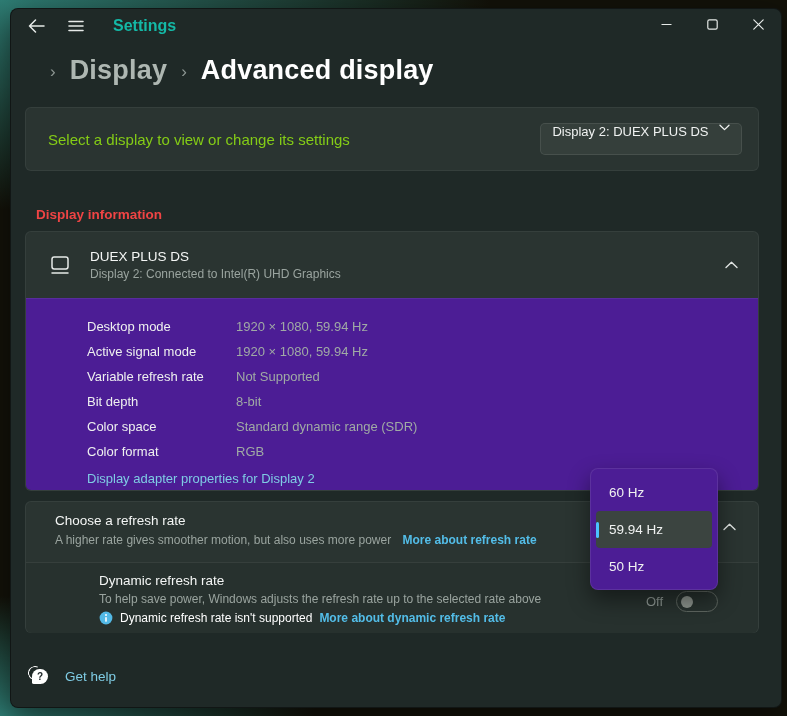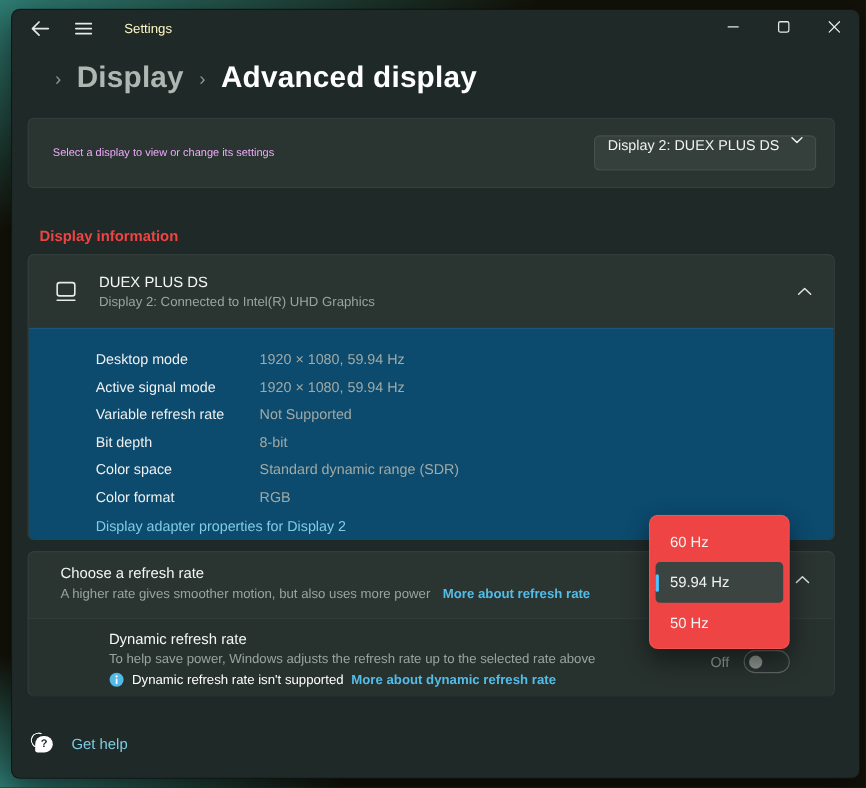--- a/index.html
+++ b/index.html
@@ -15,43 +15,43 @@
   .window {
     position:absolute; left:10px; top:8px; width:772px; height:700px;
     background:#1f2927; border-radius:8px; border:1px solid rgba(0,0,0,.45);
     box-shadow:0 10px 30px rgba(0,0,0,.5); color:#e9ecea; overflow:hidden;
   }
   
   .titlebar { position:absolute; left:0; top:0; right:0; height:34px; display:flex; align-items:center; }
   .tb-btn { width:34px; height:26px; display:flex; align-items:center; justify-content:center; border-radius:5px; cursor:pointer; color:#e6eae8; }
   .back-btn { margin-left:8px; }
   .menu-btn { margin-left:6px; }
-  .tb-title { margin-left:20px; font-size:12px; font-weight:400; color:#fef9c3; }
+  .tb-title { margin-left:20px; font-size:16px; font-weight:700; color:#14b8a6; }
   .caption { margin-left:auto; display:flex; height:100%; align-items:flex-start; }
   .cap-btn { width:46px; height:31px; display:flex; align-items:center; justify-content:center; color:#e6eae8; cursor:pointer; }
   
   .breadcrumb { position:absolute; left:25px; top:46px; display:flex; align-items:center; white-space:nowrap; }
   .crumb { font-size:27px; font-weight:600; color:#aeb7b2; letter-spacing:.2px; cursor:pointer; }
   .sep { font-size:17px; color:#8d9793; margin:0 14px; padding-top:3px; }
   .crumb-current { font-size:27px; font-weight:600; color:#ffffff; letter-spacing:.2px; }
   
   .card { position:absolute; left:14px; width:734px; background:#2a3431; border:1px solid rgba(255,255,255,.055); border-radius:6px; }
   .selector-card { top:98px; height:64px; display:flex; align-items:center; padding:0 16px 0 22px; }
-  .sel-label { font-size:10px; color:#f0abfc; }
+  .sel-label { font-size:15px; color:#84cc16; }
   .dropdown-btn { margin-left:auto; width:202px; height:32px; background:#353f3b; border:1px solid rgba(255,255,255,.09);
     border-radius:5px; display:flex; align-items:flex-start; justify-content:center; gap:10px; font-size:13px; color:#f0f2f1; cursor:pointer; }
   .section-heading { position:absolute; left:25px; top:198px; font-size:13.5px; font-weight:700; color:#ef4444; }
   
   .expander { top:222px; height:260px; overflow:hidden; }
   .exp-header { height:66px; display:flex; align-items:center; padding:0 20px 0 22px; }
   .device-icon { width:24px; height:22px; margin-right:18px; color:#e6eae8; flex:none; }
   .exp-title { font-size:13.5px; color:#f4f6f5; }
   .exp-sub { font-size:12px; color:#9aa49f; margin-top:3px; }
   .exp-chev { margin-left:auto; color:#dfe3e1; }
-  .exp-body { position:absolute; left:0; right:0; top:66px; bottom:0; background:#0c4a6e; border-top:1px solid rgba(255,255,255,.07); padding:15px 0 0 61px; }
+  .exp-body { position:absolute; left:0; right:0; top:66px; bottom:0; background:#4c1d95; border-top:1px solid rgba(255,255,255,.07); padding:15px 0 0 61px; }
   .detail-row { display:flex; height:25px; align-items:center; }
   .d-label { width:149px; font-size:13px; color:#eef0ef; }
   .d-value { font-size:13px; color:#a0aaa5; }
   .adapter-link { display:inline-block; margin-top:7px; font-size:13px; color:#7fcce4; cursor:pointer; }
   
   .rr-card { top:492px; height:132px; }
   .rr-row1 { position:relative; height:60px; padding:11px 0 0 29px; }
   .rr-title { font-size:13.5px; color:#f4f6f5; }
   .rr-sub { font-size:12px; color:#9aa49f; margin-top:5px; }
   .rr-sub .link-bold { margin-left:8px; }
@@ -60,21 +60,21 @@
   .rr-row2 { position:relative; height:71px; border-top:1px solid rgba(255,255,255,.07); background:#27312e; padding:10px 0 0 73px; border-radius:0 0 6px 6px; }
   .dr-title { font-size:13.5px; color:#f4f6f5; }
   .dr-sub { font-size:12px; color:#9aa49f; margin-top:4px; }
   .dr-info { display:flex; align-items:center; gap:7px; margin-top:5px; }
   .dr-status { font-size:12px; color:#ffffff; }
   .toggle-wrap { position:absolute; right:40px; top:28px; display:flex; align-items:center; gap:13px; }
   .toggle-label { font-size:13px; color:#8f9894; }
   .toggle { width:42px; height:21px; border:1px solid #5d655f; border-radius:11px; position:relative; cursor:pointer; }
   .knob { position:absolute; left:4px; top:3.5px; width:12px; height:12px; border-radius:50%; background:#8b928c; }
   
-  .flyout { position:absolute; left:579px; top:459px; width:128px; height:122px; background:#ef4444;
+  .flyout { position:absolute; left:579px; top:459px; width:128px; height:122px; background:#4c1d95;
     border:1px solid rgba(255,255,255,.09); border-radius:8px; padding:5px; z-index:30;
     box-shadow:0 10px 22px rgba(0,0,0,.45); }
   .fly-item { position:relative; height:37px; display:flex; align-items:center; padding-left:13px; font-size:13.5px; color:#f0f2f1; border-radius:4px; cursor:pointer; }
   .fly-item.selected { background:#3b4440; }
   .accent-bar { position:absolute; left:0; top:10.5px; width:3px; height:16px; border-radius:2px; background:#4cc2ff; }
   
   .footer { position:absolute; left:17px; top:656px; display:flex; align-items:center; gap:15px; }
   .help-bubble { position:relative; width:22px; height:22px; }
   .help-circle { position:absolute; left:4px; top:4px; width:16px; height:15px; background:#ffffff; border-radius:8px 8px 8px 2px; display:flex; align-items:center; justify-content:center; font-size:10px; font-weight:700; color:#20282a; }
   .help-arc { position:absolute; left:0; top:1px; width:14px; height:14px; border:1.6px solid #ffffff; border-radius:50%; border-right-color:transparent; border-bottom-color:transparent; transform:rotate(-20deg); }

